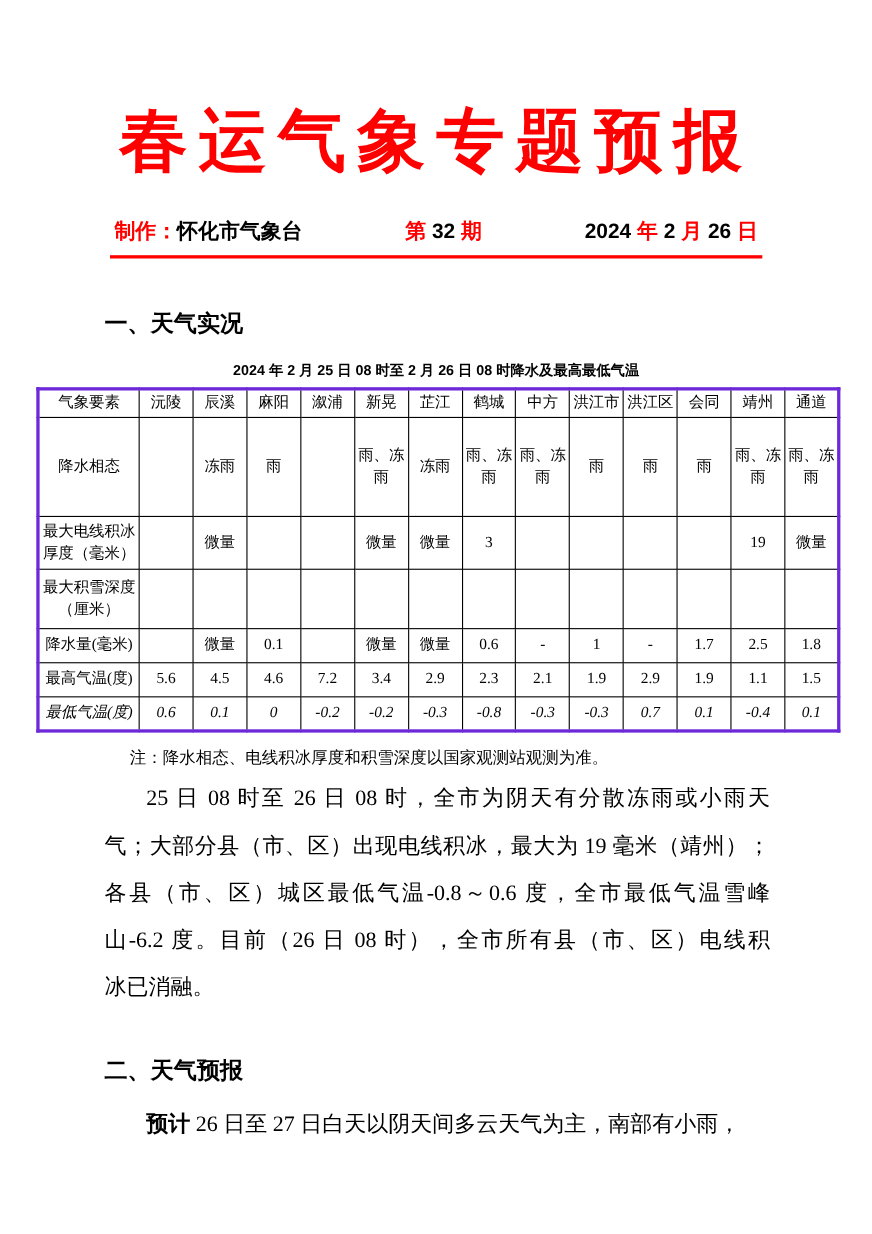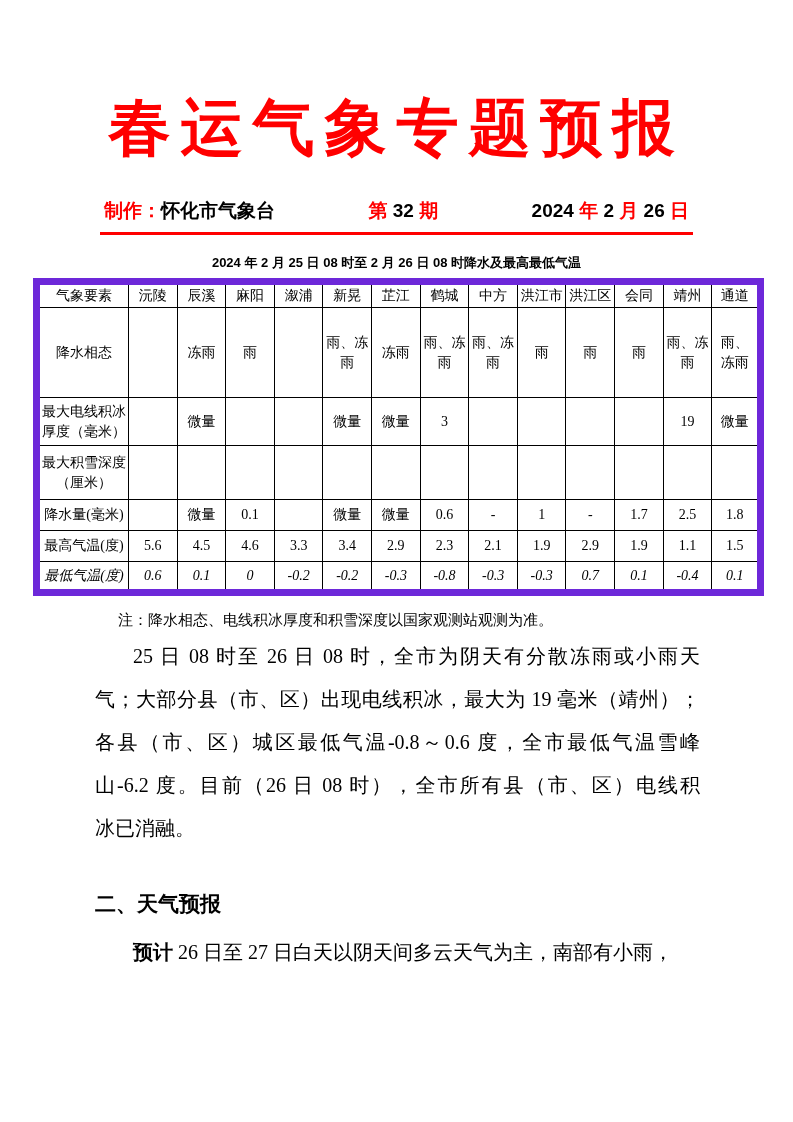--- a/index.html
+++ b/index.html
@@ -34,21 +34,21 @@
   .section-heading.second{margin-top:40px;}
   
   .table-title{
     margin:16px 0 0 0;text-align:center;
     font-family:"Liberation Sans","DejaVu Sans",sans-serif;
     font-weight:bold;font-size:13px;line-height:24px;
   }
   
   table.weather{
     margin:3px 0 0 33px;width:731px;border-collapse:collapse;
-    table-layout:fixed;border:7px solid #6d28d9;
+    table-layout:fixed;border:3px solid #6d28d9;
     font-family:"Liberation Serif","DejaVu Serif",serif;
   }
   table.weather th,table.weather td{
     border:1px solid #000;text-align:center;vertical-align:middle;
     font-size:14px;font-weight:normal;padding:1px 2px;line-height:20px;
     overflow:hidden;
   }
   table.weather col.label-col{width:92px;}
   table.weather thead tr{height:26px;}
   table.weather tbody tr:nth-child(1){height:90px;}
@@ -82,20 +82,21 @@
   <h1 class="doc-title">春运气象专题预报</h1>
 
   <div class="masthead">
     <span><span class="red">制作：</span><span class="blk">怀化市气象台</span></span>
     <span><span class="red">第</span><span class="blk"> 32 </span><span class="red">期</span></span>
     <span><span class="blk">2024</span><span class="red"> 年 </span><span class="blk">2</span><span class="red"> 月 </span><span class="blk">26</span><span class="red"> 日</span></span>
   </div>
 
   <div class="rule"></div>
 
+  <h2 class="section-heading">一、天气实况</h2>
 
   <div class="table-title">2024 年 2 月 25 日 08 时至 2 月 26 日 08 时降水及最高最低气温</div>
 
   <table class="weather">
     <colgroup>
         <col class="label-col">
         <col>
         <col>
         <col>
         <col>
@@ -190,21 +191,21 @@
           <td>-</td>
           <td>1.7</td>
           <td>2.5</td>
           <td>1.8</td>
         </tr>
         <tr>
           <td>最高气温(度)</td>
           <td>5.6</td>
           <td>4.5</td>
           <td>4.6</td>
-          <td>3.3</td>
+          <td>7.2</td>
           <td>3.4</td>
           <td>2.9</td>
           <td>2.3</td>
           <td>2.1</td>
           <td>1.9</td>
           <td>2.9</td>
           <td>1.9</td>
           <td>1.1</td>
           <td>1.5</td>
         </tr>

